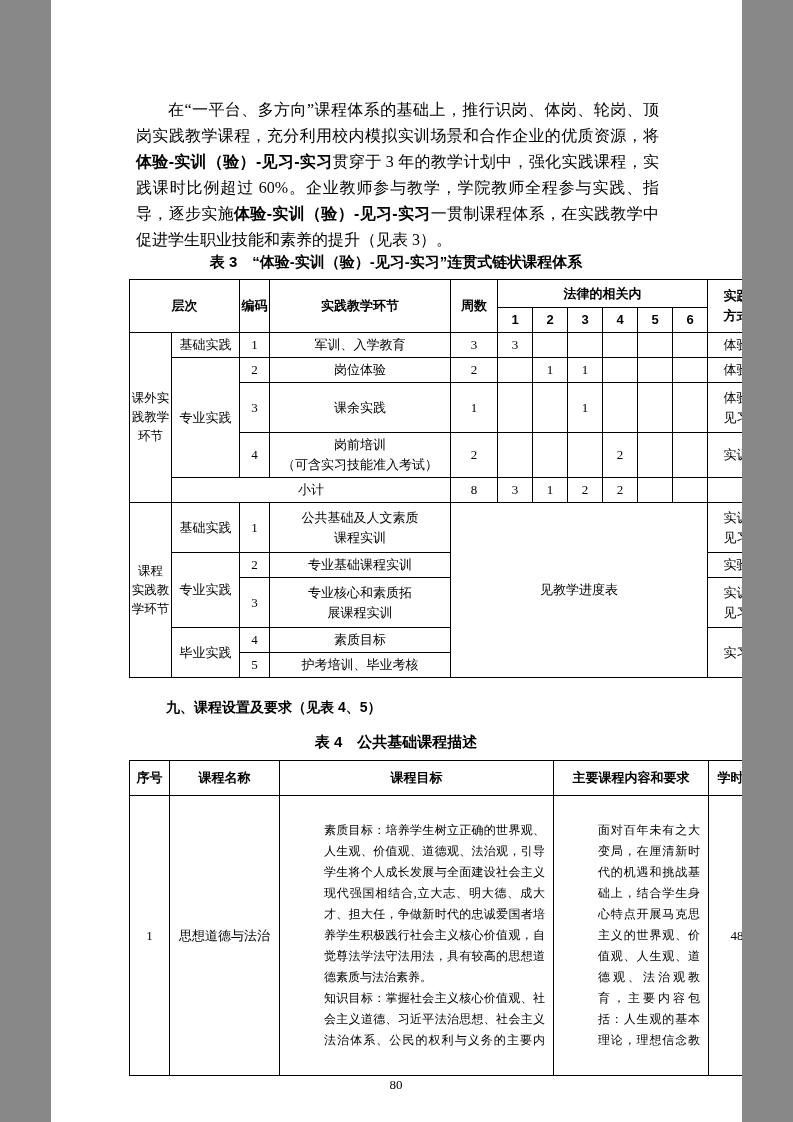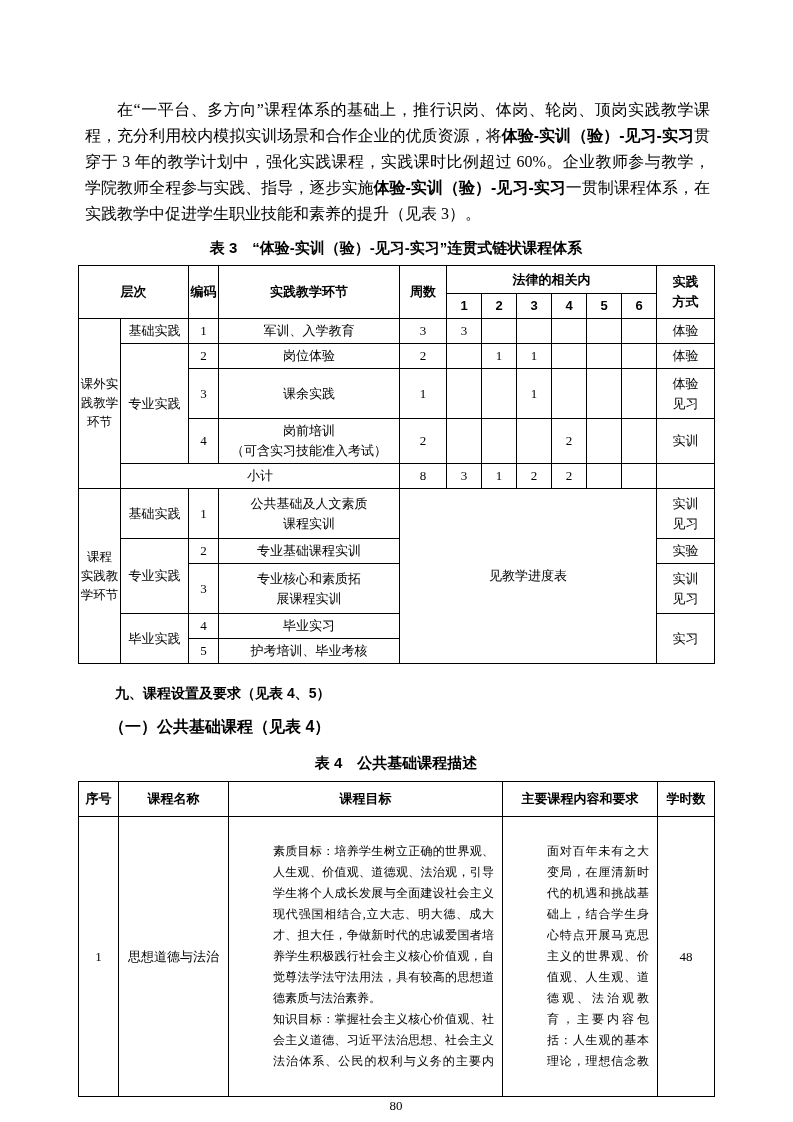--- a/index.html
+++ b/index.html
@@ -1,19 +1,19 @@
 <!DOCTYPE html>
 <html><head>
 <meta charset="utf-8">
 <style>
   * { margin: 0; padding: 0; box-sizing: border-box; }
   html, body { background: #888; }
   .page {
     position: relative;
-    width: 793px;
+    width: 691px;
     height: 1122px;
     margin: 0 auto;
     background: #ffffff;
     color: #000000;
     font-family: "Liberation Serif", "DejaVu Serif", serif;
     overflow: hidden;
     padding: 97px 79px 0 78px;
   }
   
   .intro {
@@ -24,21 +24,21 @@
     text-indent: 2em;
   }
   .intro b { font-family: "Liberation Sans", "DejaVu Sans", sans-serif; font-weight: bold; }
   
   .caption {
     text-align: center;
     font-weight: bold;
     font-size: 15px;
     font-family: "Liberation Sans", "DejaVu Sans", sans-serif;
   }
-  .caption.t3cap { margin-top: 12px; margin-bottom: 7px; }
+  .caption.t3cap { margin-bottom: 7px; }
   .caption.t4cap { margin-top: 16px; margin-bottom: 8px; }
   .h-main {
     margin: 21px 0 0 37px;
     font-size: 14px;
     font-weight: bold;
     font-family: "Liberation Sans", "DejaVu Sans", sans-serif;
   }
   .h-sub {
     margin: 14px 0 0 31px;
     font-size: 16px;
@@ -218,32 +218,31 @@
     <tr class="r50">
       <td class="code-cell">3</td>
       <td>专业核心和素质拓
 展课程实训</td>
       <td>实训
 见习</td>
     </tr>
     <tr class="r23">
       <td rowspan="2">毕业实践</td>
       <td class="code-cell">4</td>
-      <td>毕业实习</td>
+      <td>素质目标</td>
       <td rowspan="2">实习</td>
     </tr>
     <tr class="r23">
       <td class="code-cell">5</td>
       <td>护考培训、毕业考核</td>
     </tr>
   </tbody>
     </table>
 
   <div class="h-main">九、课程设置及要求（见表 4、5）</div>
-  <div class="h-sub">（一）公共基础课程（见表 4）</div>
 
   <div class="caption t4cap">表 4　公共基础课程描述</div>
 
   <table class="t4">
     <colgroup>
       <col style="width:40px">
         <col style="width:110px">
         <col style="width:274px">
         <col style="width:155px">
         <col style="width:57px">

